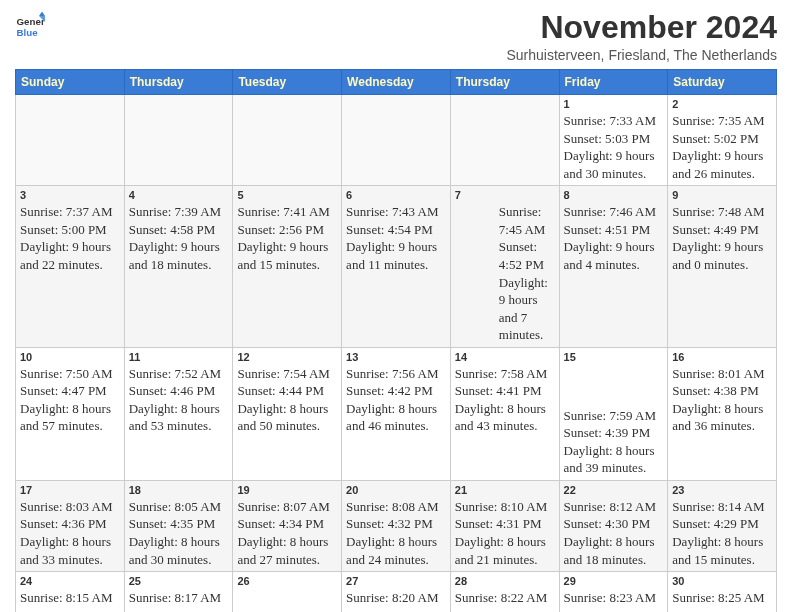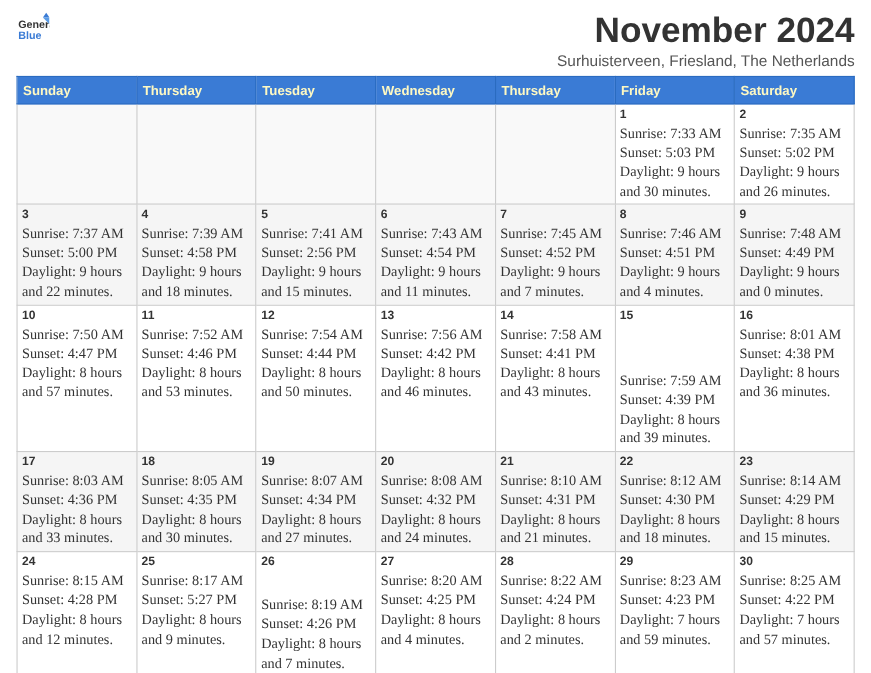--- a/index.html
+++ b/index.html
@@ -165,21 +165,21 @@
           </td>
           <td>
             <span class="day-number">6</span>
             <div class="day-info" style="white-space: pre-line;">Sunrise: 7:43 AM
 Sunset: 4:54 PM
 Daylight: 9 hours
 and 11 minutes.</div>
           </td>
           <td>
             <span class="day-number">7</span>
-            <div class="day-info" style="white-space: pre-line;">Sunrise: 7:45 AM
+            <div class="day-info" style="white-space: pre-line; margin-left: 44px;">Sunrise: 7:45 AM
 Sunset: 4:52 PM
 Daylight: 9 hours
 and 7 minutes.</div>
           </td>
           <td>
             <span class="day-number">8</span>
             <div class="day-info" style="white-space: pre-line;">Sunrise: 7:46 AM
 Sunset: 4:51 PM
 Daylight: 9 hours
 and 4 minutes.</div>

